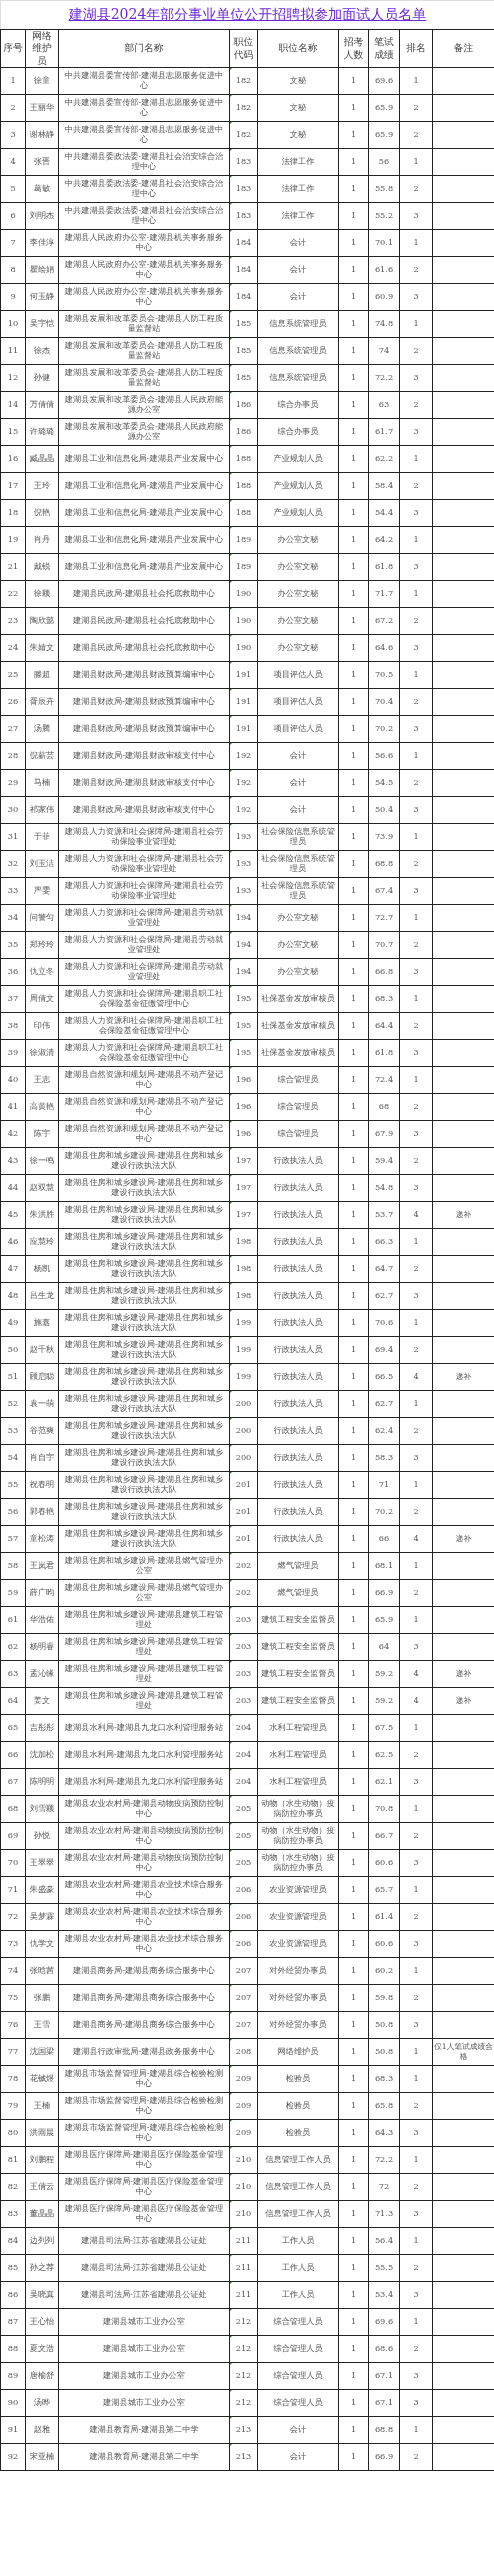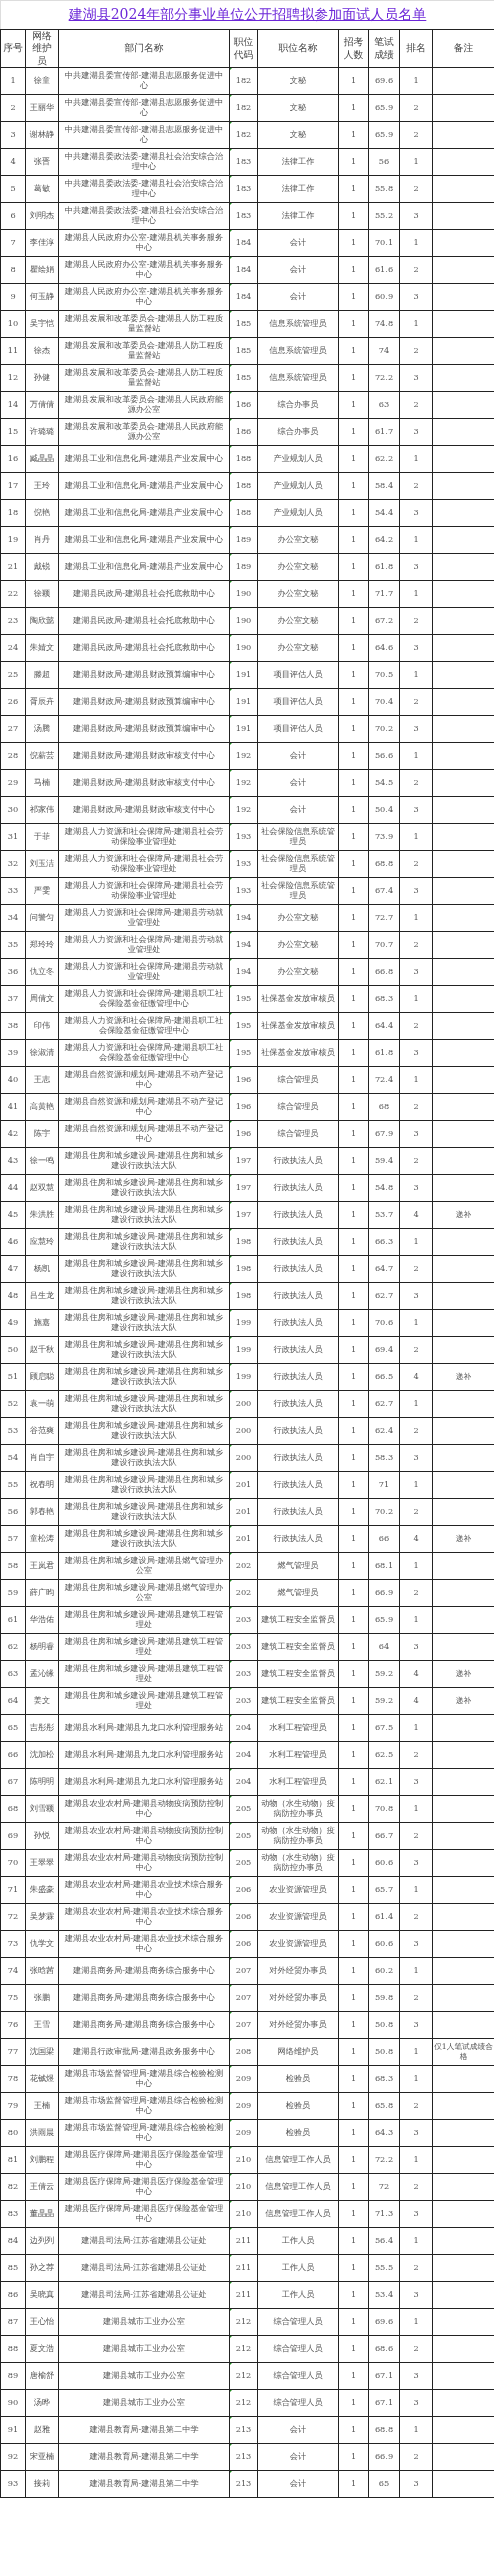--- a/index.html
+++ b/index.html
@@ -1031,26 +1031,15 @@
         <td class="idx">92</td>
         <td class="name">宋亚楠</td>
         <td class="dept">建湖县教育局-建湖县第二中学</td>
         <td class="code">213</td>
         <td class="pos">会计</td>
         <td class="quota">1</td>
         <td class="score">66.9</td>
         <td class="rank">2</td>
         <td class="note"></td>
       </tr>
-      <tr>
-        <td class="idx">93</td>
-        <td class="name">接莉</td>
-        <td class="dept">建湖县教育局-建湖县第二中学</td>
-        <td class="code">213</td>
-        <td class="pos">会计</td>
-        <td class="quota">1</td>
-        <td class="score">65</td>
-        <td class="rank">3</td>
-        <td class="note"></td>
-      </tr>
     </tbody>
 </table>
 
 
 </body></html>

